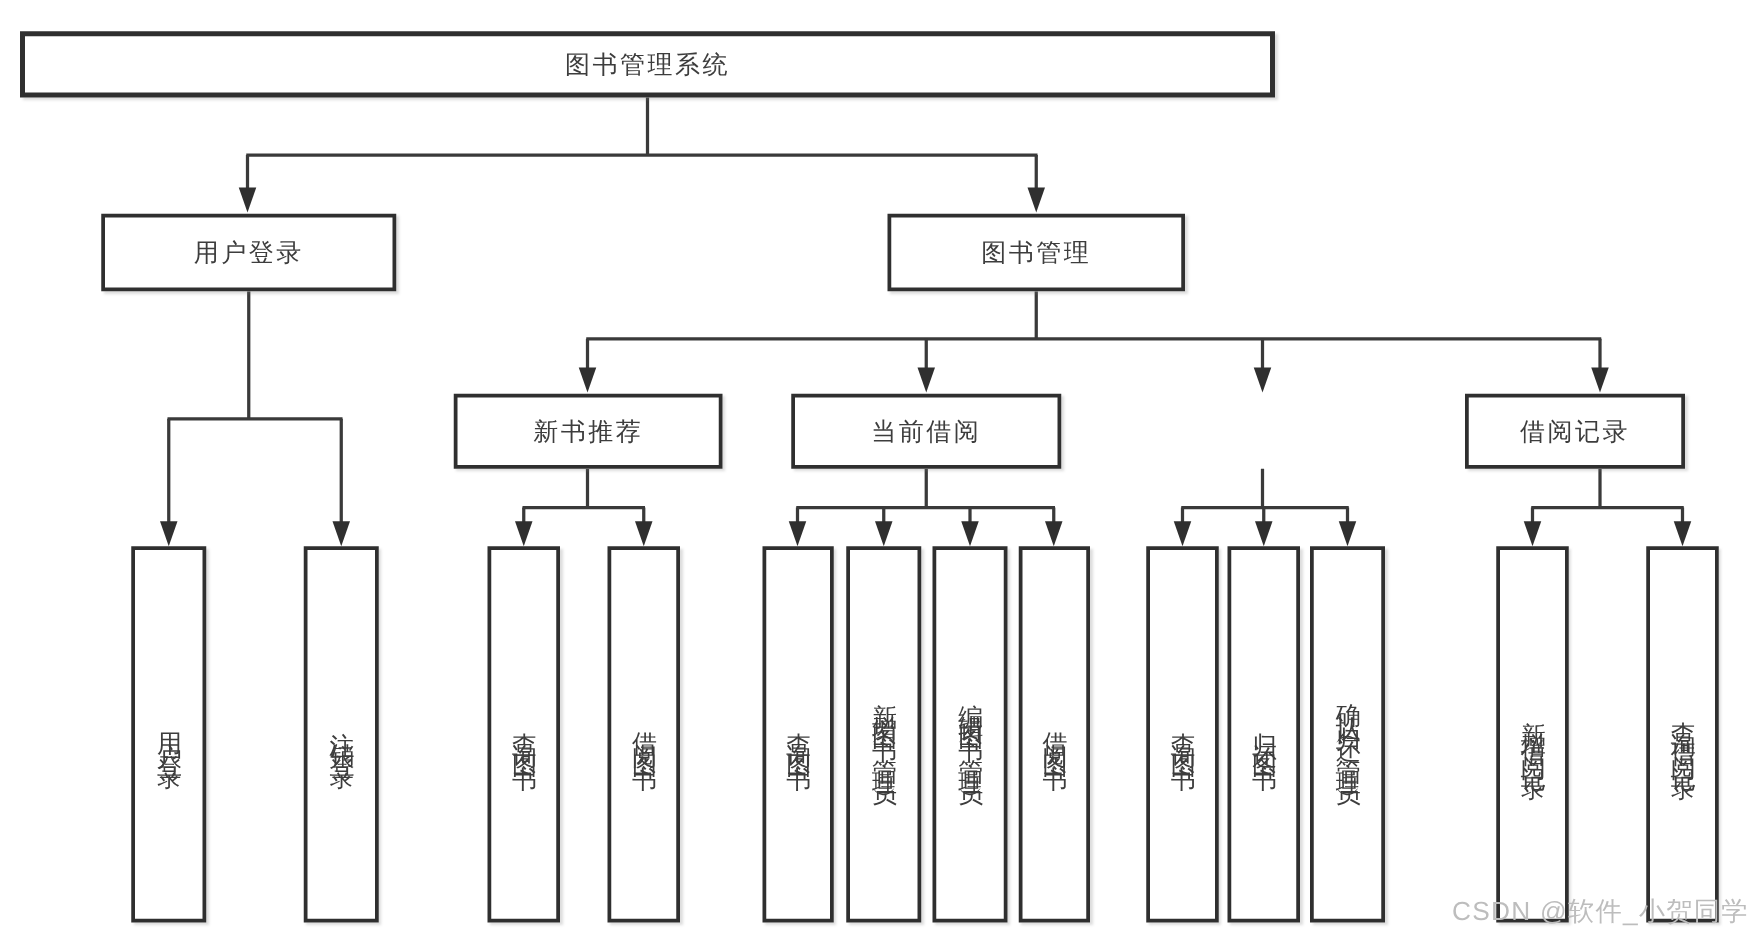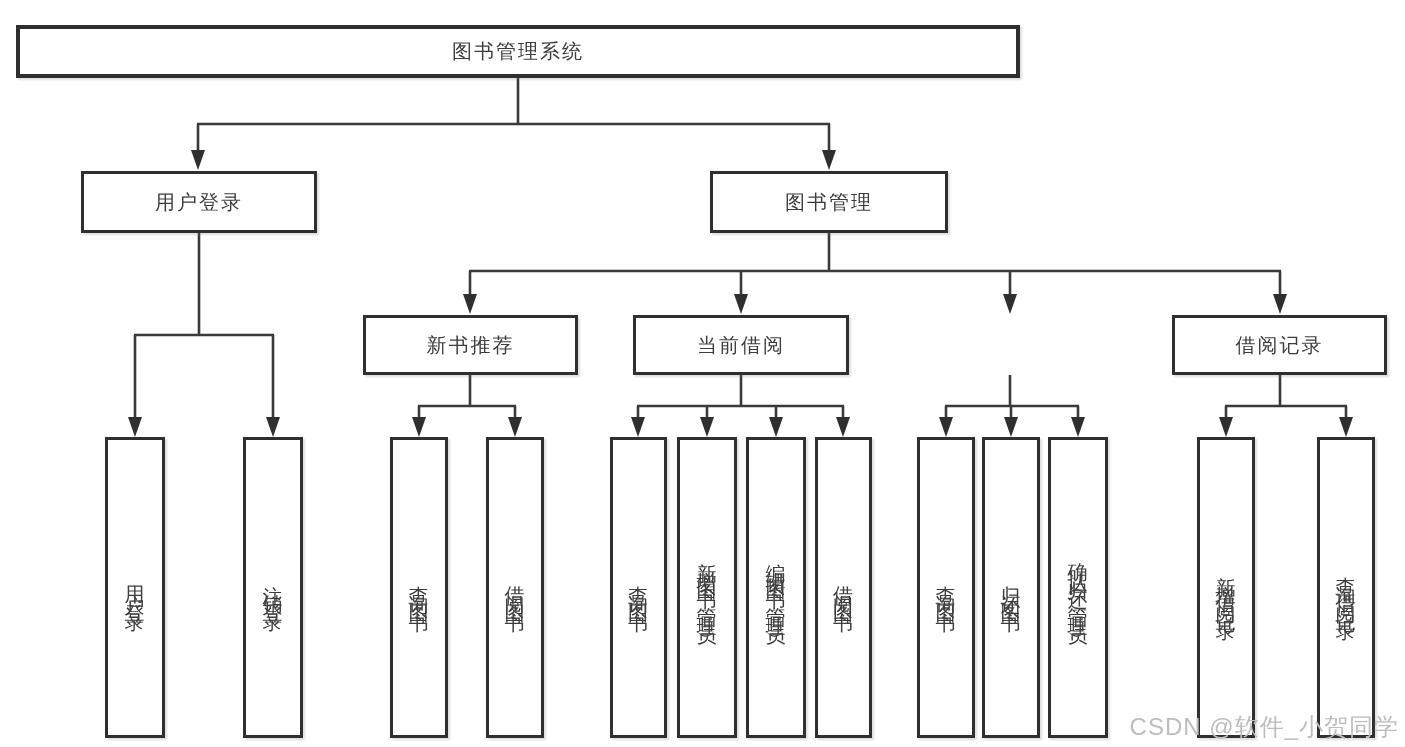--- a/index.html
+++ b/index.html
@@ -50,21 +50,21 @@
     font-size: 20px;
     letter-spacing: 9px;
     line-height: 1;
     white-space: nowrap;
   }
 
   .watermark {
     position: absolute;
     right: 6px;
     bottom: 4px;
-    font-size: 24px;
+    font-size: 21px;
     color: #bdbdbd;
     letter-spacing: 1px;
     pointer-events: none;
   }
 </style>
 </head>
 <body>
 
 <div class="canvas">
 
@@ -130,21 +130,21 @@
     <polygon points="1339,417 1353,417 1346,437"></polygon>
   </svg>
 
   <div class="box h root" style="left:16px; top:25px; width:1004px; height:53px;">图书管理系统</div>
 
   <div class="box h" style="left:81px; top:171px; width:236px; height:62px;">用户登录</div>
   <div class="box h" style="left:363px; top:315px; width:215px; height:60px;">新书推荐</div>
 
   <div class="box h" style="left:710px; top:171px; width:238px; height:62px;">图书管理</div>
   <div class="box h" style="left:633px; top:315px; width:216px; height:60px;">当前借阅</div>
-  <div class="box h" style="left:1172px; top:315px; width:215px; height:60px;">借阅记录</div>
+  <div class="box h" style="left:1172px; top:315px; width:176px; height:60px;">借阅记录</div>
 
   <div class="box v" style="left:105px; top:437px; width:60px; height:301px;">
     <span class="vtext">用户登录</span>
   </div>
   <div class="box v" style="left:243px; top:437px; width:60px; height:301px;">
     <span class="vtext">注销登录</span>
   </div>
 
   <div class="box v" style="left:390px; top:437px; width:58px; height:301px;">
     <span class="vtext">查询图书</span>

